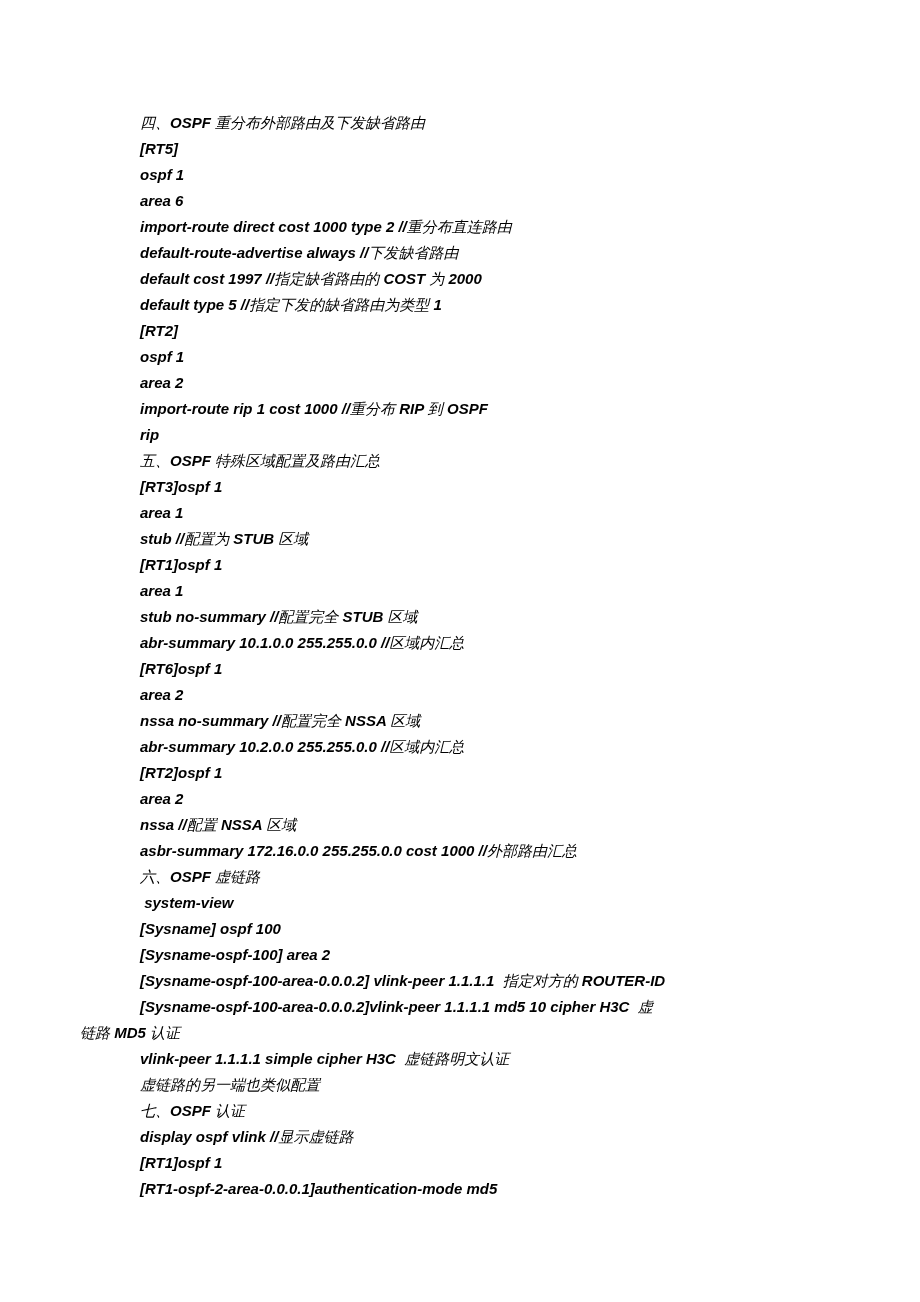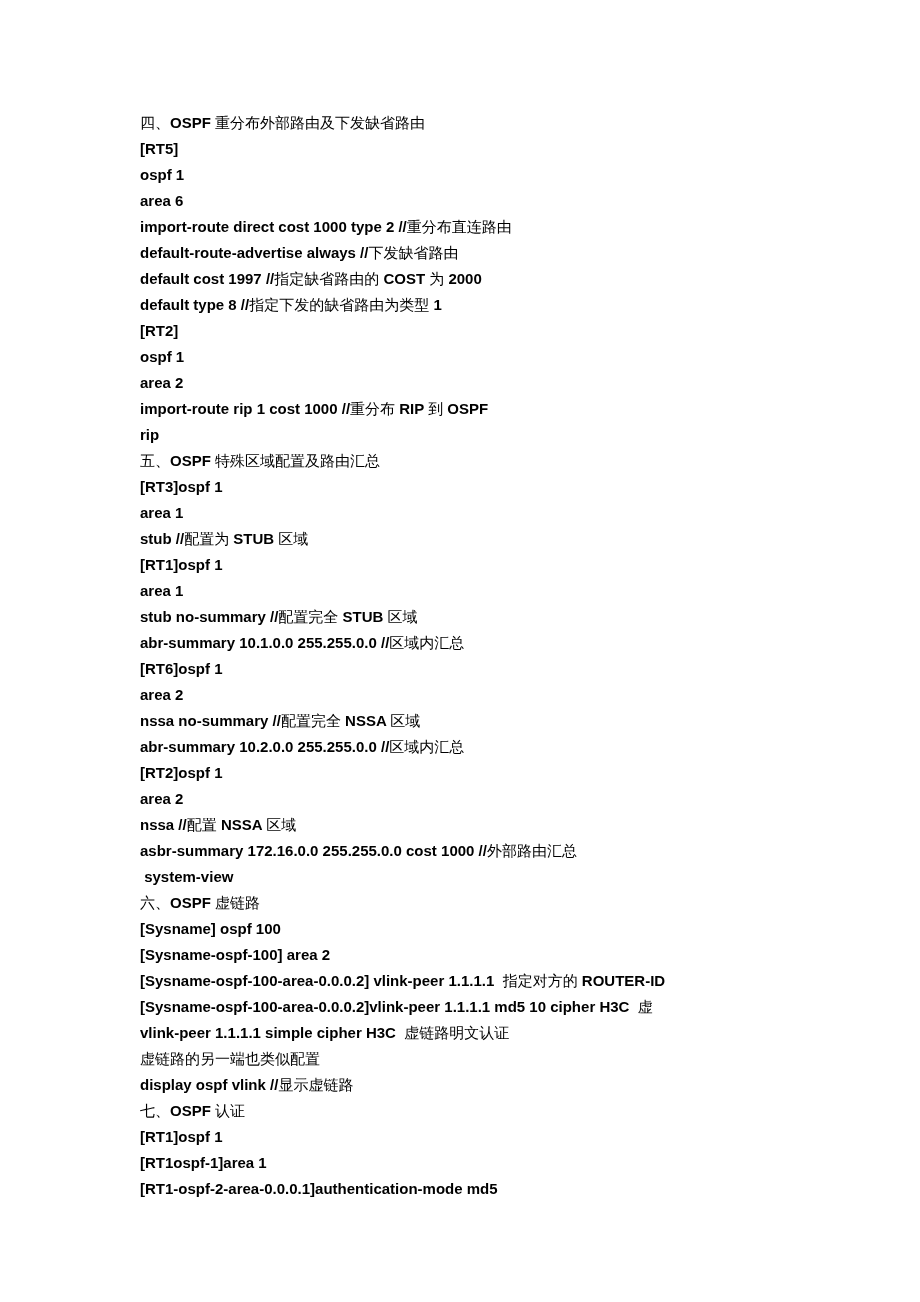--- a/index.html
+++ b/index.html
@@ -10,39 +10,40 @@
     width: 920px;
   }
   .page {
     padding: 110px 80px 80px 140px;
     font-size: 15px;
     line-height: 26px;
     color: #000;
   }
   .line {
     white-space: pre-wrap;
+    font-style: italic;
   }
   .bold { font-weight: 700; }
   .normal { font-weight: 400; }
   .unindent {
     margin-left: -60px;
   }
 </style>
 </head>
 <body>
 
 <div class="page" id="page">
     <div class="line"><span class="normal">四、</span><span class="bold">OSPF </span><span class="normal">重分布外部路由及下发缺省路由</span></div>
     <div class="line"><span class="bold">[RT5]</span></div>
     <div class="line"><span class="bold">ospf 1</span></div>
     <div class="line"><span class="bold">area 6</span></div>
     <div class="line"><span class="bold">import-route direct cost 1000 type 2 //</span><span class="normal">重分布直连路由</span></div>
     <div class="line"><span class="bold">default-route-advertise always //</span><span class="normal">下发缺省路由</span></div>
     <div class="line"><span class="bold">default cost 1997 //</span><span class="normal">指定缺省路由的 </span><span class="bold">COST </span><span class="normal">为 </span><span class="bold">2000</span></div>
-    <div class="line"><span class="bold">default type 8 //</span><span class="normal">指定下发的缺省路由为类型 </span><span class="bold">1</span></div>
+    <div class="line"><span class="bold">default type 5 //</span><span class="normal">指定下发的缺省路由为类型 </span><span class="bold">1</span></div>
     <div class="line"><span class="bold">[RT2]</span></div>
     <div class="line"><span class="bold">ospf 1</span></div>
     <div class="line"><span class="bold">area 2</span></div>
     <div class="line"><span class="bold">import-route rip 1 cost 1000 //</span><span class="normal">重分布 </span><span class="bold">RIP </span><span class="normal">到 </span><span class="bold">OSPF</span></div>
     <div class="line"><span class="bold">rip</span></div>
     <div class="line"><span class="normal">五、</span><span class="bold">OSPF </span><span class="normal">特殊区域配置及路由汇总</span></div>
     <div class="line"><span class="bold">[RT3]ospf 1</span></div>
     <div class="line"><span class="bold">area 1</span></div>
     <div class="line"><span class="bold">stub //</span><span class="normal">配置为 </span><span class="bold">STUB </span><span class="normal">区域</span></div>
     <div class="line"><span class="bold">[RT1]ospf 1</span></div>
@@ -50,26 +51,26 @@
     <div class="line"><span class="bold">stub no-summary //</span><span class="normal">配置完全 </span><span class="bold">STUB </span><span class="normal">区域</span></div>
     <div class="line"><span class="bold">abr-summary 10.1.0.0 255.255.0.0 //</span><span class="normal">区域内汇总</span></div>
     <div class="line"><span class="bold">[RT6]ospf 1</span></div>
     <div class="line"><span class="bold">area 2</span></div>
     <div class="line"><span class="bold">nssa no-summary //</span><span class="normal">配置完全 </span><span class="bold">NSSA </span><span class="normal">区域</span></div>
     <div class="line"><span class="bold">abr-summary 10.2.0.0 255.255.0.0 //</span><span class="normal">区域内汇总</span></div>
     <div class="line"><span class="bold">[RT2]ospf 1</span></div>
     <div class="line"><span class="bold">area 2</span></div>
     <div class="line"><span class="bold">nssa //</span><span class="normal">配置 </span><span class="bold">NSSA </span><span class="normal">区域</span></div>
     <div class="line"><span class="bold">asbr-summary 172.16.0.0 255.255.0.0 cost 1000 //</span><span class="normal">外部路由汇总</span></div>
+    <div class="line"><span class="normal">六、</span><span class="bold">OSPF </span><span class="normal">虚链路</span></div>
     <div class="line"><span class="bold"> system-view</span></div>
-    <div class="line"><span class="normal">六、</span><span class="bold">OSPF </span><span class="normal">虚链路</span></div>
     <div class="line"><span class="bold">[Sysname] ospf 100</span></div>
     <div class="line"><span class="bold">[Sysname-ospf-100] area 2</span></div>
     <div class="line"><span class="bold">[Sysname-ospf-100-area-0.0.0.2] vlink-peer 1.1.1.1  </span><span class="normal">指定对方的 </span><span class="bold">ROUTER-ID</span></div>
     <div class="line"><span class="bold">[Sysname-ospf-100-area-0.0.0.2]vlink-peer 1.1.1.1 md5 10 cipher H3C  </span><span class="normal">虚</span></div>
+    <div class="line unindent"><span class="normal">链路 </span><span class="bold">MD5 </span><span class="normal">认证</span></div>
     <div class="line"><span class="bold">vlink-peer 1.1.1.1 simple cipher H3C  </span><span class="normal">虚链路明文认证</span></div>
     <div class="line"><span class="normal">虚链路的另一端也类似配置</span></div>
+    <div class="line"><span class="normal">七、</span><span class="bold">OSPF </span><span class="normal">认证</span></div>
     <div class="line"><span class="bold">display ospf vlink //</span><span class="normal">显示虚链路</span></div>
-    <div class="line"><span class="normal">七、</span><span class="bold">OSPF </span><span class="normal">认证</span></div>
     <div class="line"><span class="bold">[RT1]ospf 1</span></div>
-    <div class="line"><span class="bold">[RT1ospf-1]area 1</span></div>
     <div class="line"><span class="bold">[RT1-ospf-2-area-0.0.0.1]authentication-mode md5</span></div>
   </div>
 
 </body></html>

